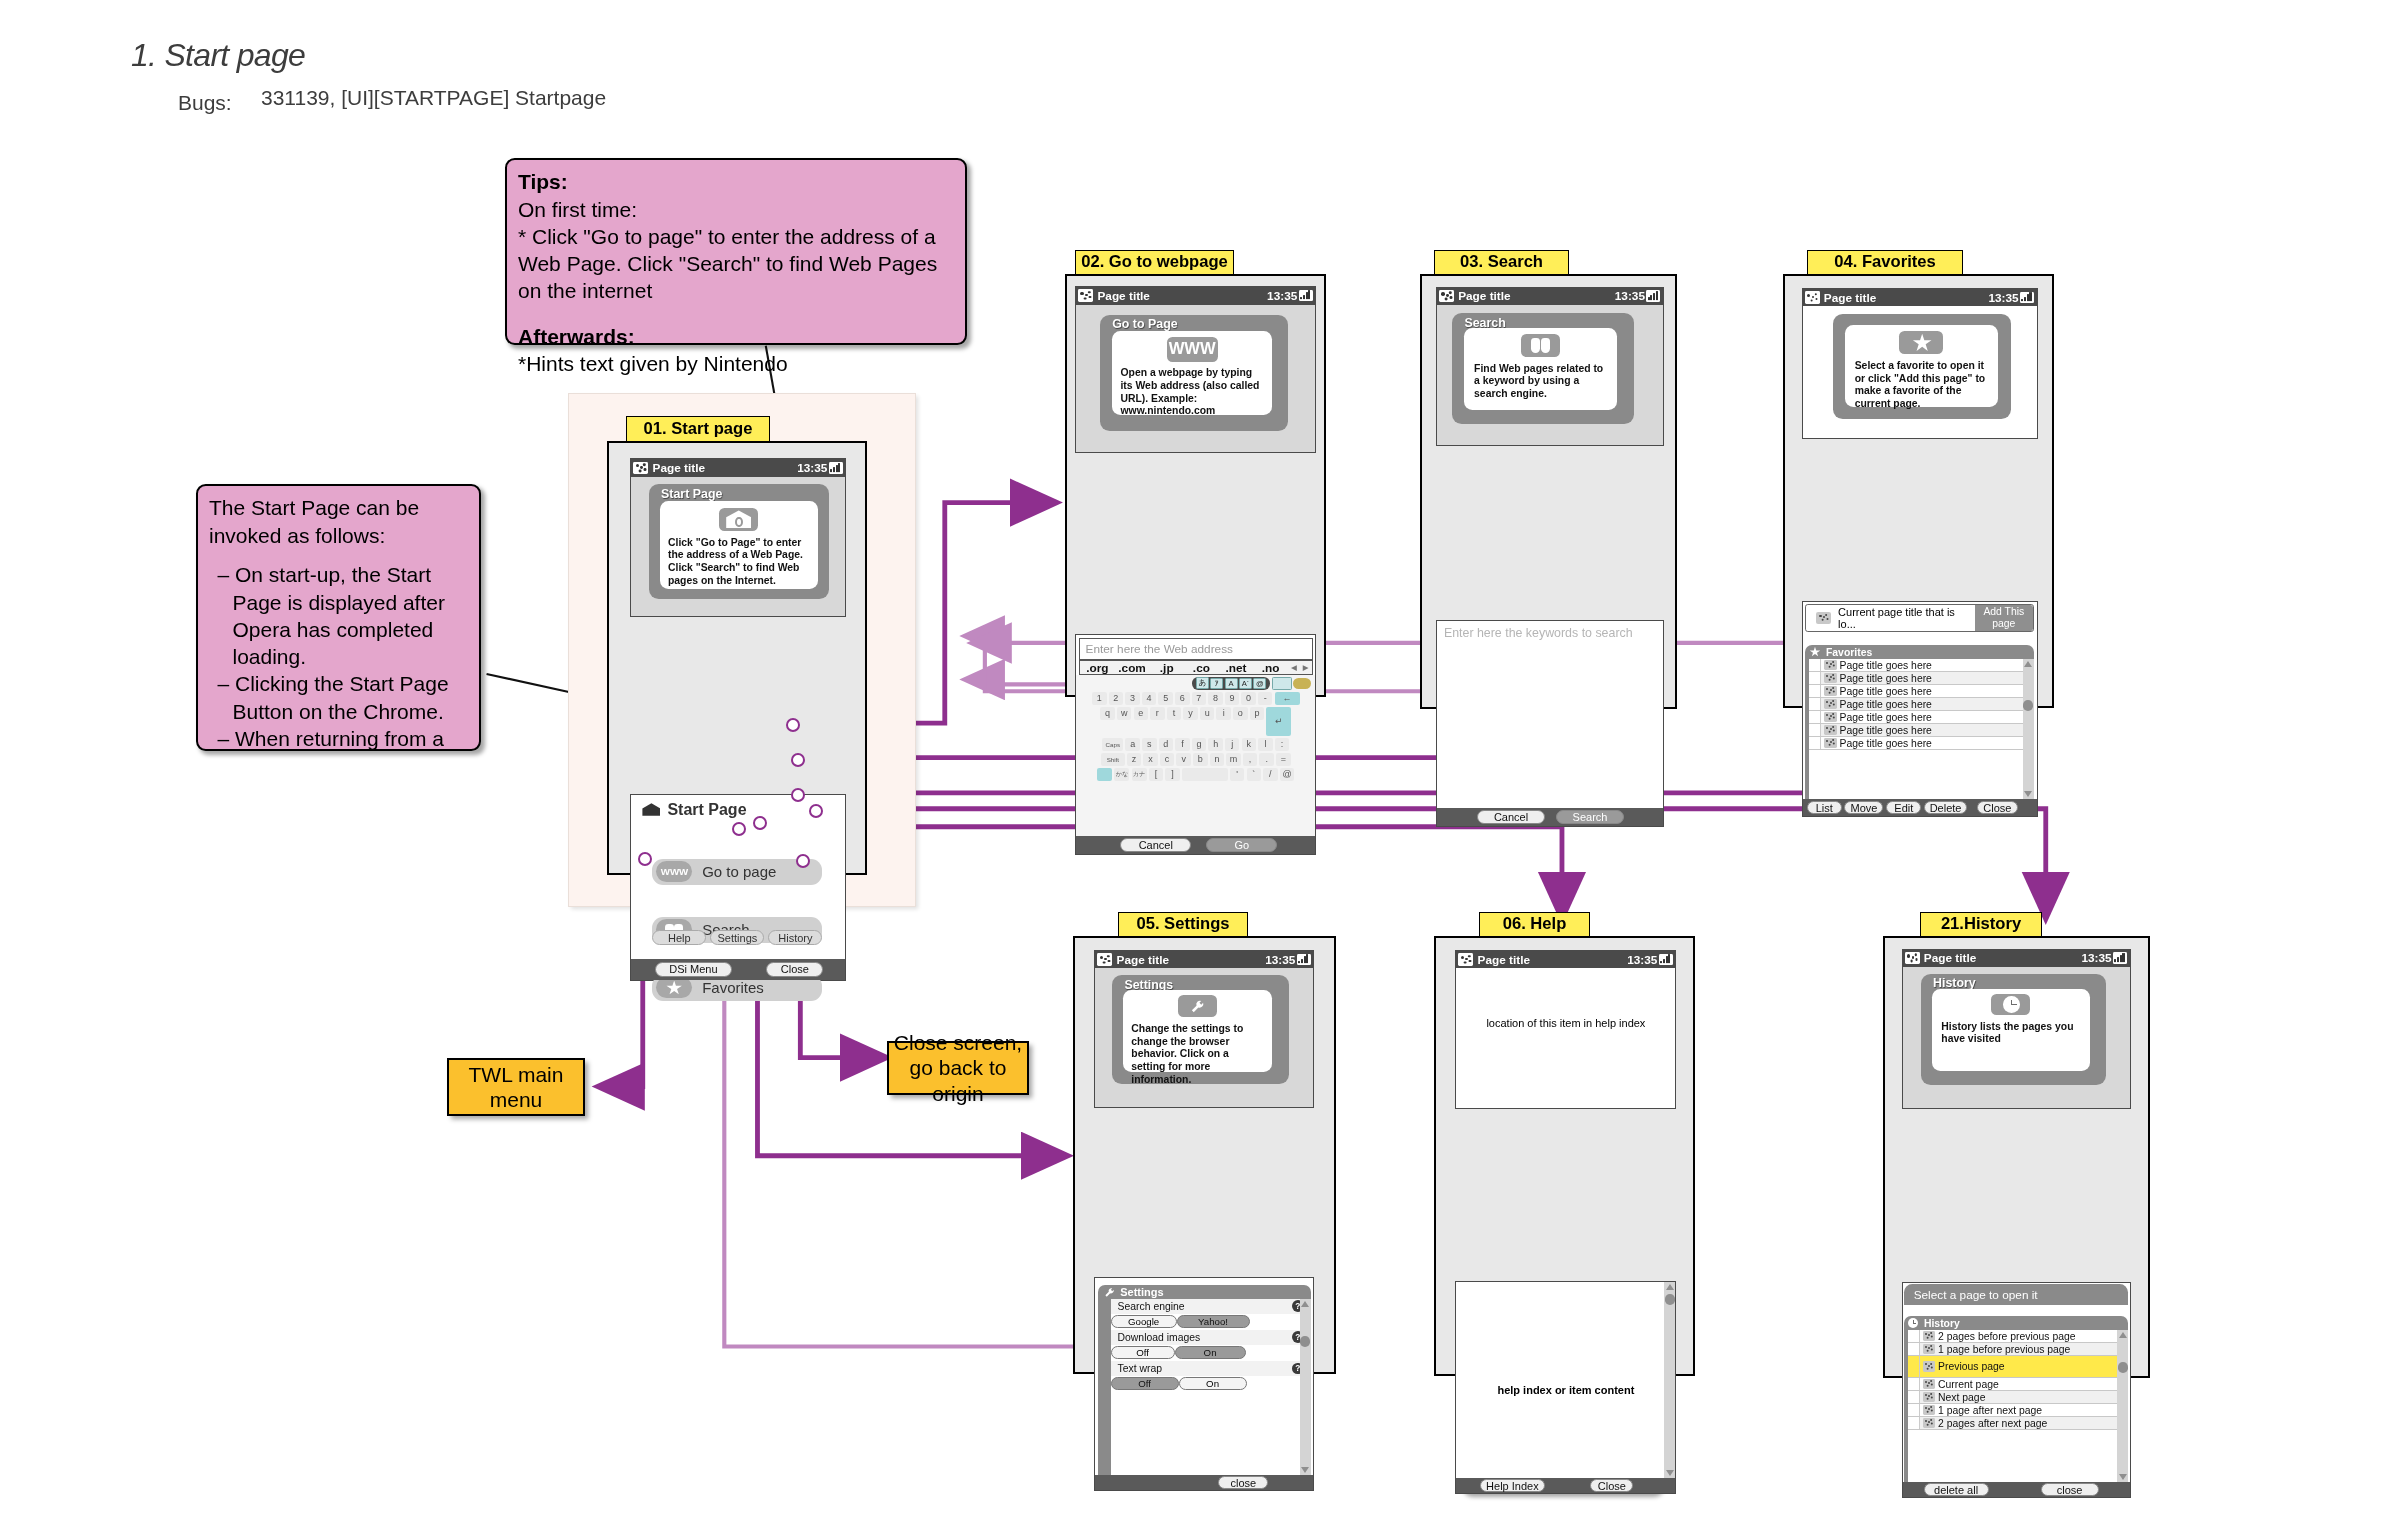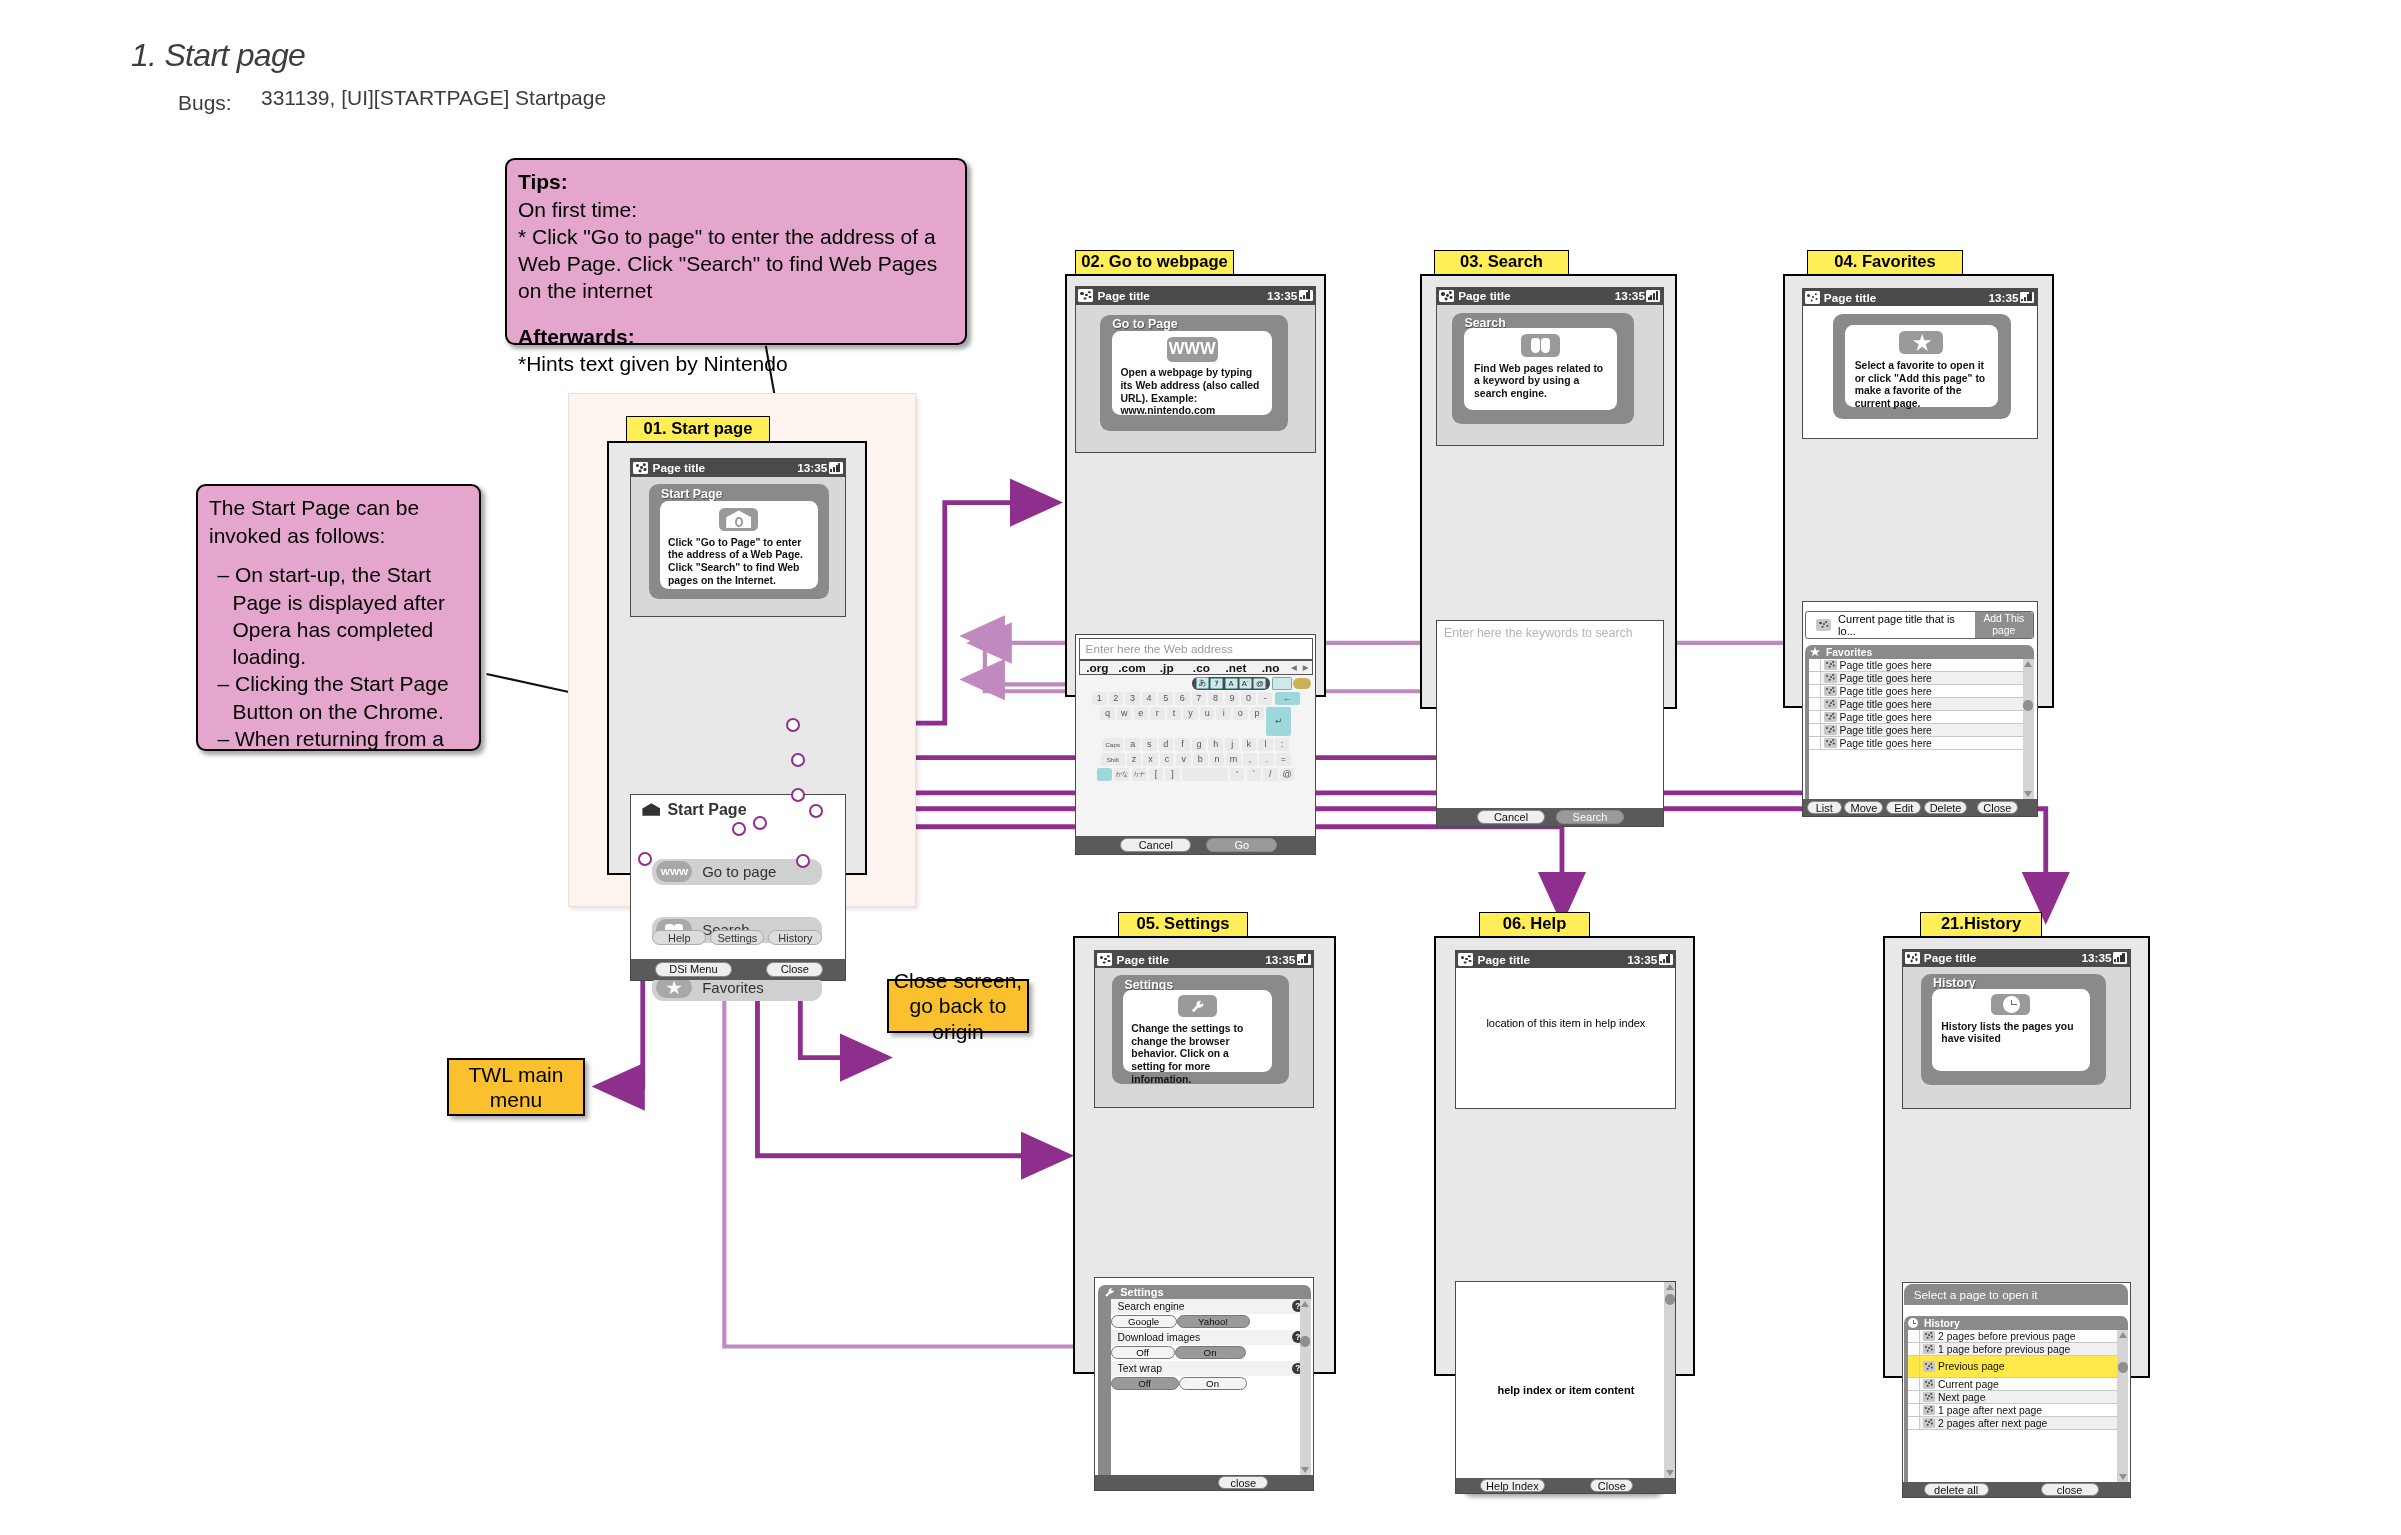--- a/index.html
+++ b/index.html
@@ -190,21 +190,21 @@
   </div>
 </div>
 
 <div class="abs note" style="left:1460px;top:1389px;width:200px;height:104px;font-size:18.7px;line-height:1.22;padding:7px 9.7px;">
   <span>"Help Index button disabled if currently displaying the index.</span>
 </div>
 
 <div class="abs ybox" style="left:447px;top:1058px;width:138px;height:58px;">
   <span>TWL main menu</span>
 </div>
-<div class="abs ybox" style="left:887px;top:979px;width:142px;height:54px;">
+<div class="abs ybox" style="left:887px;top:1041px;width:142px;height:54px;">
   <span>Close screen, go back to origin</span>
 </div>
 
 <div class="abs beige" style="left:568px;top:393px;width:346px;height:512px;"></div>
 
 <div class="abs tab" style="left:626px;top:416px;width:144px;height:26px;">
   <span>01. Start page</span>
 </div>
 <div class="abs dev" style="left:607px;top:441px;width:260px;height:434px;">
 
@@ -499,21 +499,21 @@
           <span style="position:absolute;left:13px;top:2.8px;width:19.4px;height:18.7px;background:#fff;
             clip-path:polygon(50% 0,61% 35%,98% 35%,68% 57%,79% 92%,50% 70%,21% 92%,32% 57%,2% 35%,39% 35%);"></span>
         </div>
         <div class="hero-txt" style="margin-top:5.5px;">Select a favorite to open it or click "Add this page" to make a favorite of the current page.</div>
       </div>
     </div>
   </div>
 
   <div class="ds-bot abs" style="left:16.6px;top:174px;width:236px;height:216px;">
 
-    <div class="abs" style="left:2.8px;top:9px;right:2.8px;height:28px;display:flex;align-items:center;
+    <div class="abs" style="left:2.8px;top:2px;right:2.8px;height:28px;display:flex;align-items:center;
                 border:0.7px solid #666;box-sizing:border-box;background:#fff;border-radius:2.8px;">
       <span style="width:15px;height:12.4px;background:#c8c8c8;border-radius:2.1px;margin-left:9.7px;position:relative;flex:none;">
         <span style="position:absolute;left:2.8px;top:2.8px;width:2.8px;height:2.8px;border-radius:50%;background:#444;"></span>
         <span style="position:absolute;left:7px;top:4.1px;width:2.1px;height:2.1px;border-radius:50%;background:#444;
                box-shadow:2.1px -2.1px 0 #444,-1.4px 2.8px 0 #444,3.5px 2.1px 0 #444;"></span>
       </span>
       <span style="font-size:11px;margin-left:7px;flex:1;">Current page title that is lo...</span>
       <span style="width:58px;height:100%;background:#8f8f8f;color:#fff;font-size:10.4px;line-height:1.15;
                    display:flex;align-items:center;justify-content:center;text-align:center;border-radius:0 2.8px 2.8px 0;">Add This page</span>
     </div>

